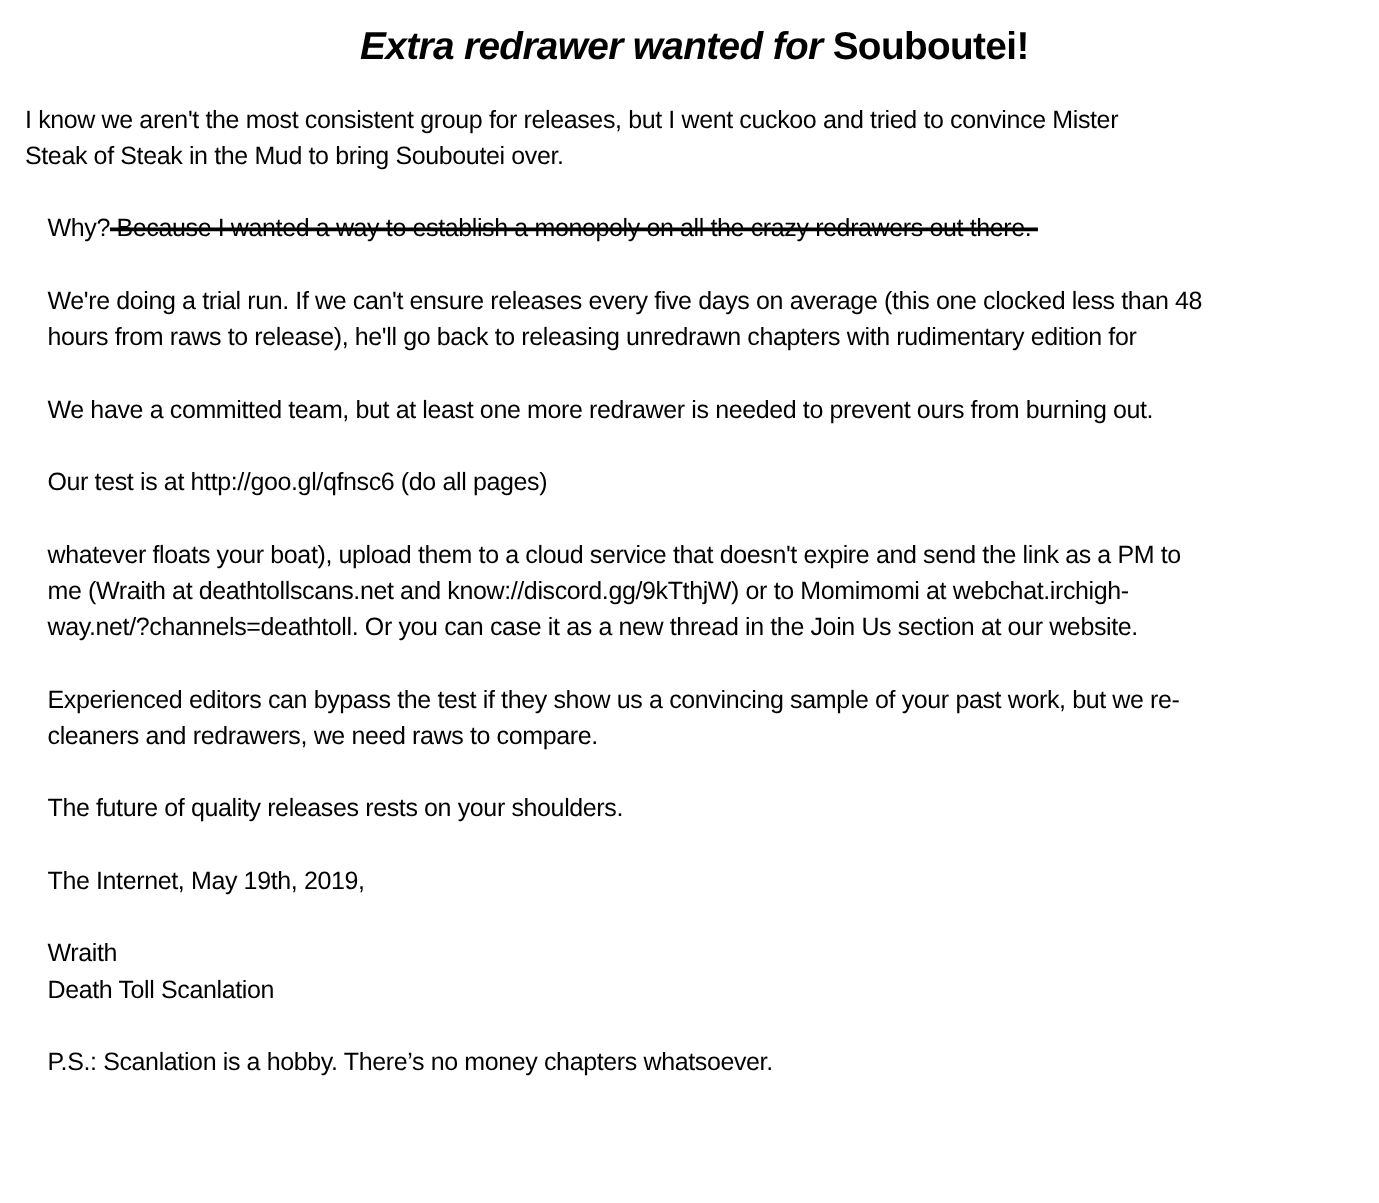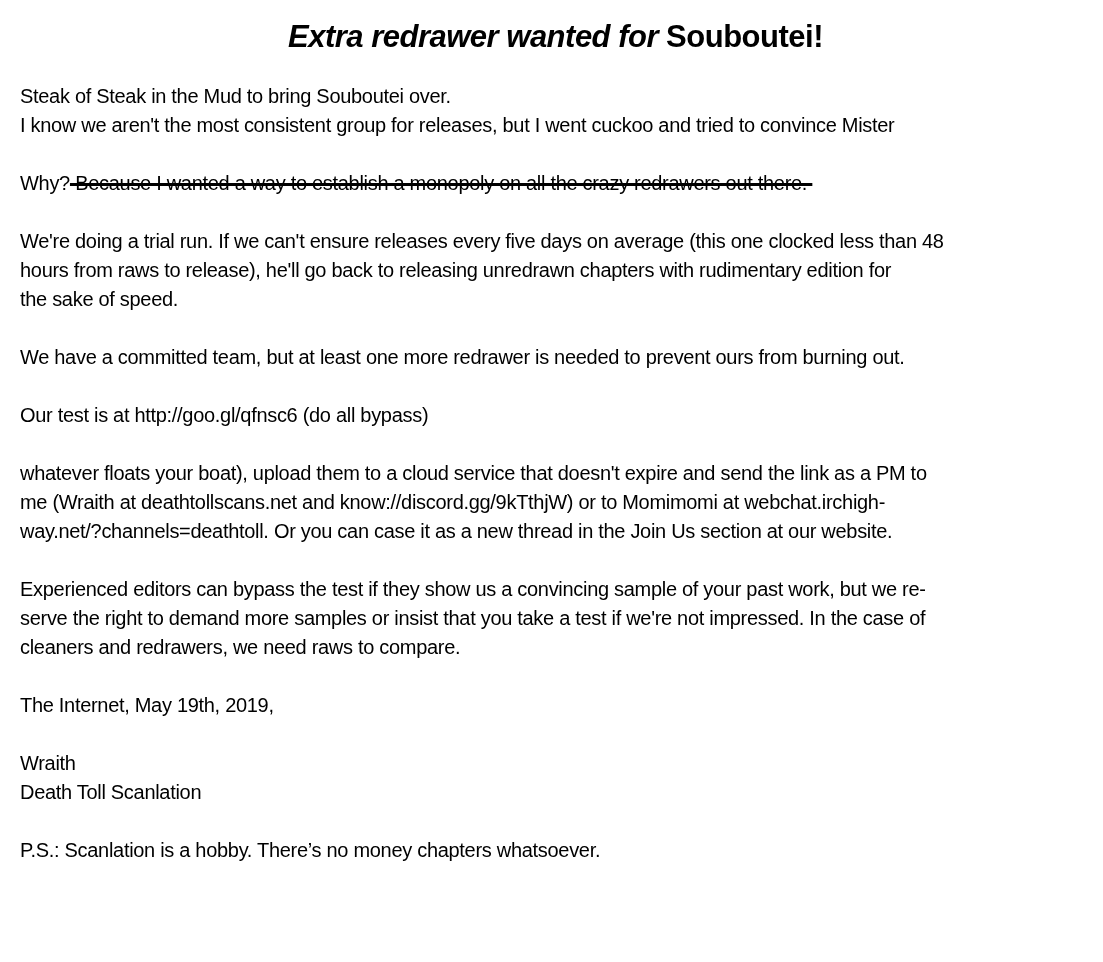--- a/index.html
+++ b/index.html
@@ -29,72 +29,73 @@
     line-height: 42px;
     font-weight: bold;
     letter-spacing: -0.5px;
     margin: 0 0 24px 0;
     white-space: pre;
   }
   .title .em {
     font-style: italic;
   }
   .para { margin: 0; }
-  .para + .para { margin-top: 29px; }
+  .para + .para { margin-top: 29px; margin-left: 18px; }
   .line {
     white-space: pre;
   }
   .struck {
     text-decoration: line-through;
     text-decoration-thickness: 2.5px;
   }
   .sig {
     text-align: left;
   }
 </style>
 </head>
 <body>
 
 <div class="page">
 
   <div class="title"><span class="em">Extra redrawer wanted for </span><span>Souboutei!</span></div>
 
   <div class="para">
+    <div class="line">I know we aren't the most consistent group for releases, but I went cuckoo and tried to convince Mister</div>
     <div class="line">Steak of Steak in the Mud to bring Souboutei over.</div>
-    <div class="line">I know we aren't the most consistent group for releases, but I went cuckoo and tried to convince Mister</div>
   </div>
 
   <div class="para line"><span>Why?</span><span class="struck"> Because I wanted a way to establish a monopoly on all the crazy redrawers out there. </span></div>
 
   <div class="para">
     <div class="line">We're doing a trial run. If we can't ensure releases every five days on average (this one clocked less than 48</div>
     <div class="line">hours from raws to release), he'll go back to releasing unredrawn chapters with rudimentary edition for</div>
-    <div class="line">the sake of speed.</div>
   </div>
 
   <div class="para">
     <div class="line">We have a committed team, but at least one more redrawer is needed to prevent ours from burning out.</div>
   </div>
 
   <div class="para">
-    <div class="line">Our test is at http://goo.gl/qfnsc6 (do all bypass)</div>
+    <div class="line">Our test is at http://goo.gl/qfnsc6 (do all pages)</div>
   </div>
 
   <div class="para">
     <div class="line">whatever floats your boat), upload them to a cloud service that doesn't expire and send the link as a PM to</div>
     <div class="line">me (Wraith at deathtollscans.net and know://discord.gg/9kTthjW) or to Momimomi at webchat.irchigh-</div>
     <div class="line">way.net/?channels=deathtoll. Or you can case it as a new thread in the Join Us section at our website.</div>
   </div>
 
   <div class="para">
     <div class="line">Experienced editors can bypass the test if they show us a convincing sample of your past work, but we re-</div>
-    <div class="line">serve the right to demand more samples or insist that you take a test if we're not impressed. In the case of</div>
     <div class="line">cleaners and redrawers, we need raws to compare.</div>
   </div>
 
+  <div class="para">
+    <div class="line">The future of quality releases rests on your shoulders.</div>
+  </div>
 
   <div class="para sig">
     <div class="line">The Internet, May 19th, 2019,</div>
   </div>
 
   <div class="para sig">
     <div class="line">Wraith</div>
     <div class="line">Death Toll Scanlation</div>
   </div>
 

